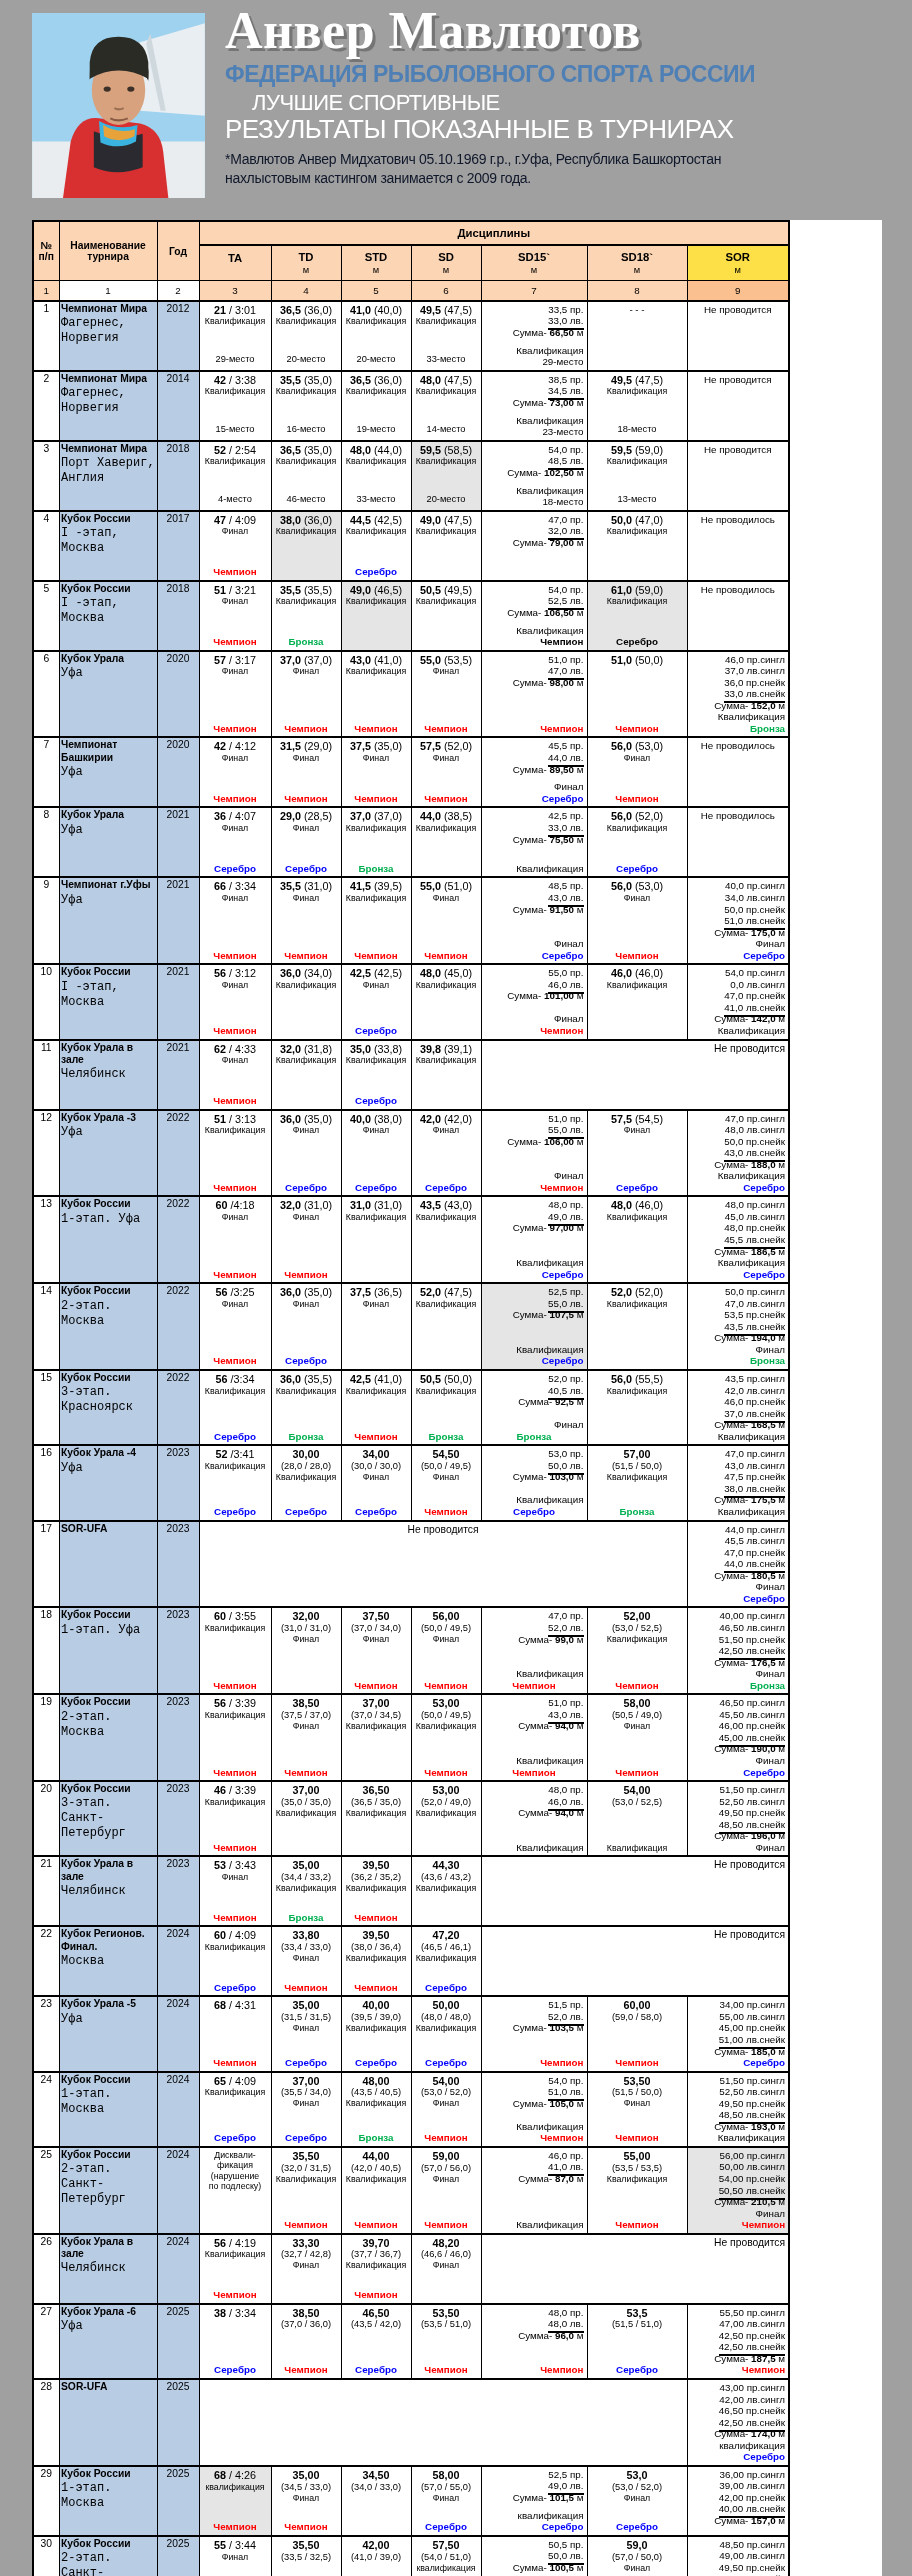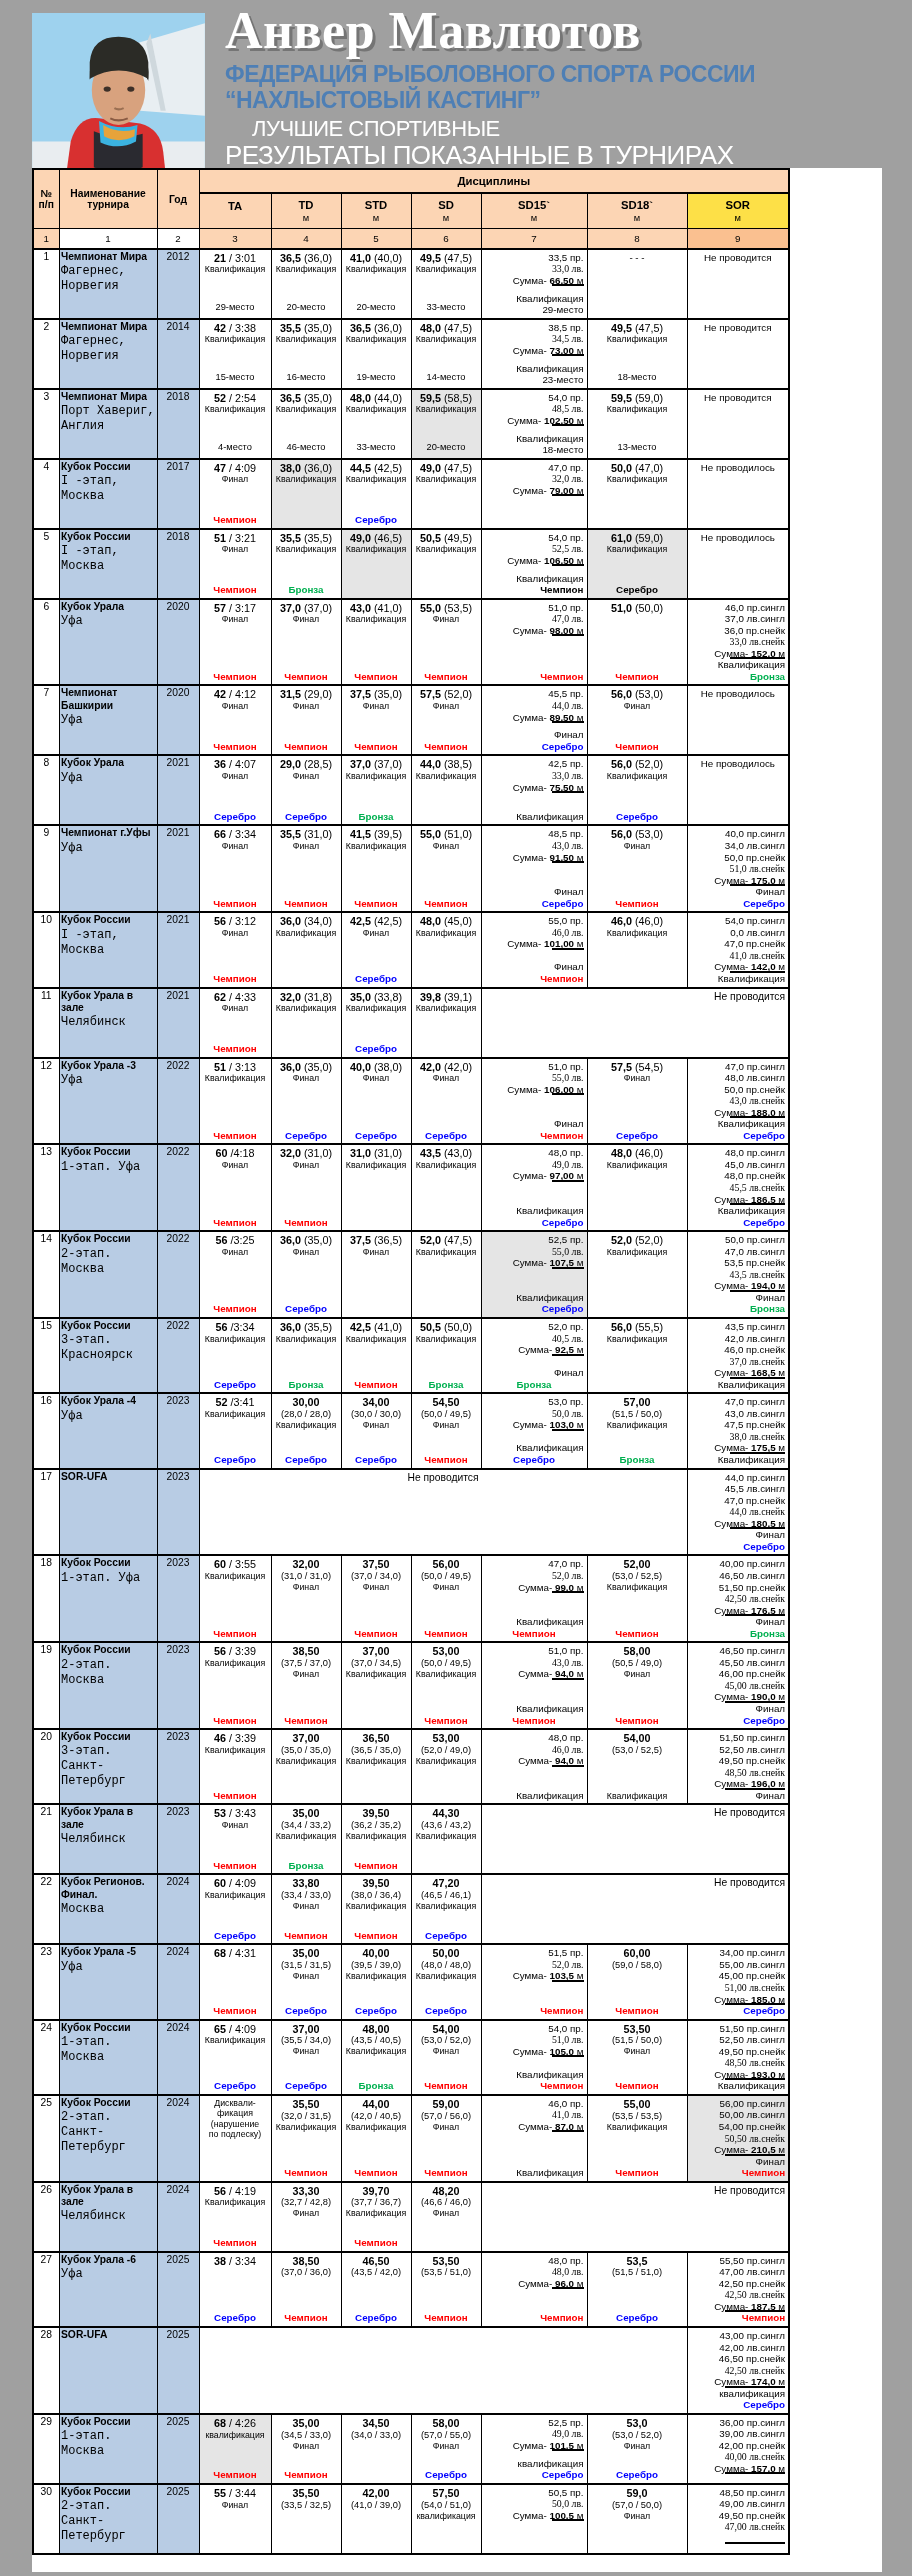--- a/index.html
+++ b/index.html
@@ -1,18 +1,18 @@
 <!DOCTYPE html>
 <html style="font-size:8.2px"><head>
 <meta charset="utf-8">
 <style>
   html,body{margin:0;padding:0;}
   body{background:#A0A0A0;width:913px;font-family:"Liberation Sans",sans-serif;-webkit-font-smoothing:antialiased;}
   
-  .banner{position:relative;height:168px;background:#A0A0A0;overflow:hidden;}
+  .banner{position:relative;height:220px;background:#A0A0A0;overflow:hidden;}
   .photo{position:absolute;left:32px;top:13.4px;width:173px;height:185px;background:#9ed2ee;overflow:hidden;}
   .titleblock{position:absolute;left:225px;top:3.1px;width:670px;}
   .title{font-family:"Liberation Serif",serif;font-size:52px;font-weight:bold;color:#ffffff;
          text-shadow:3.1px 3.1px 0 #757575;margin:0;line-height:1.08;letter-spacing:0.5px;white-space:nowrap;}
   .fed{color:#4E7FB5;font-weight:bold;font-size:23px;line-height:1.13;margin-top:2.1px;letter-spacing:-0.5px;}
   .luch{color:#ffffff;font-size:22px;margin-top:3.1px;letter-spacing:-0.5px;margin-left:27px;}
   .rez{color:#ffffff;font-weight:normal;font-size:26px;letter-spacing:-0.5px;line-height:1.05;}
   .bio{color:#0f172a;font-size:14px;margin-top:6.7px;line-height:1.35;letter-spacing:-0.3px;}
   
   .sheet{background:#ffffff;margin-left:32px;width:850px;padding:0 0 17.5px 0;}
@@ -37,21 +37,21 @@
   .st{font-size:8.8px;text-align:center;}
   .pl{font-size:9.3px;text-align:center;margin-top:auto;padding-bottom:3.1px;}
   .c{font-size:9.8px;text-align:center;}
   .r{font-size:9.8px;text-align:right;}
   .med{font-size:9.8px;font-weight:bold;text-align:center;}
   .mr{text-align:right;}
   .red{color:#FF0000;}
   .blue{color:#0000FF;}
   .green{color:#00B050;}
   .push{margin-top:auto;}
-  .ul{border-bottom:2.1px double #000;padding-bottom:10px;font-family:Liberation Serif, serif;}
+  .ul{border-bottom:2.1px double #000;padding-bottom:2px;}
   b{font-weight:bold;}
   .mergecell{font-size:10.3px;}
   .mergecell .cell{min-height:66px;}
 </style>
 </head>
 <body>
 
 <div class="banner">
   <div class="photo">
     <svg width="173" height="185" viewBox="0 0 336 360">
@@ -68,21 +68,20 @@
       <path d="M112 128 Q168 96 226 128 L226 96 Q220 46 168 46 Q116 46 112 96 Z" fill="#2b2b26"></path>
       <ellipse cx="146" cy="148" rx="7" ry="5" fill="#3d3028"></ellipse>
       <ellipse cx="192" cy="148" rx="7" ry="5" fill="#3d3028"></ellipse>
       <path d="M160 185 Q168 190 178 185" stroke="#9a6f52" stroke-width="4" fill="none"></path>
       <path d="M152 205 Q168 213 186 205" stroke="#8a5b43" stroke-width="4" fill="none"></path>
     </svg>
   </div>
   <div class="titleblock">
     <h1 class="title">Анвер Мавлютов</h1>
     <div class="fed">ФЕДЕРАЦИЯ РЫБОЛОВНОГО СПОРТА РОССИИ</div>
-    <div class="fed" style="margin-top:0">“НАХЛЫСТОВЫЙ КАСТИНГ”</div>
     <div class="luch">ЛУЧШИЕ СПОРТИВНЫЕ</div>
     <div class="rez">РЕЗУЛЬТАТЫ ПОКАЗАННЫЕ В ТУРНИРАХ</div>
     <div class="bio">
       <span>*Мавлютов Анвер Мидхатович 05.10.1969 г.р., г.Уфа, Республика Башкортостан</span><br>
       <span>нахлыстовым кастингом занимается с 2009 года.</span>
     </div>
   </div>
 </div>
 
 <div class="sheet">

